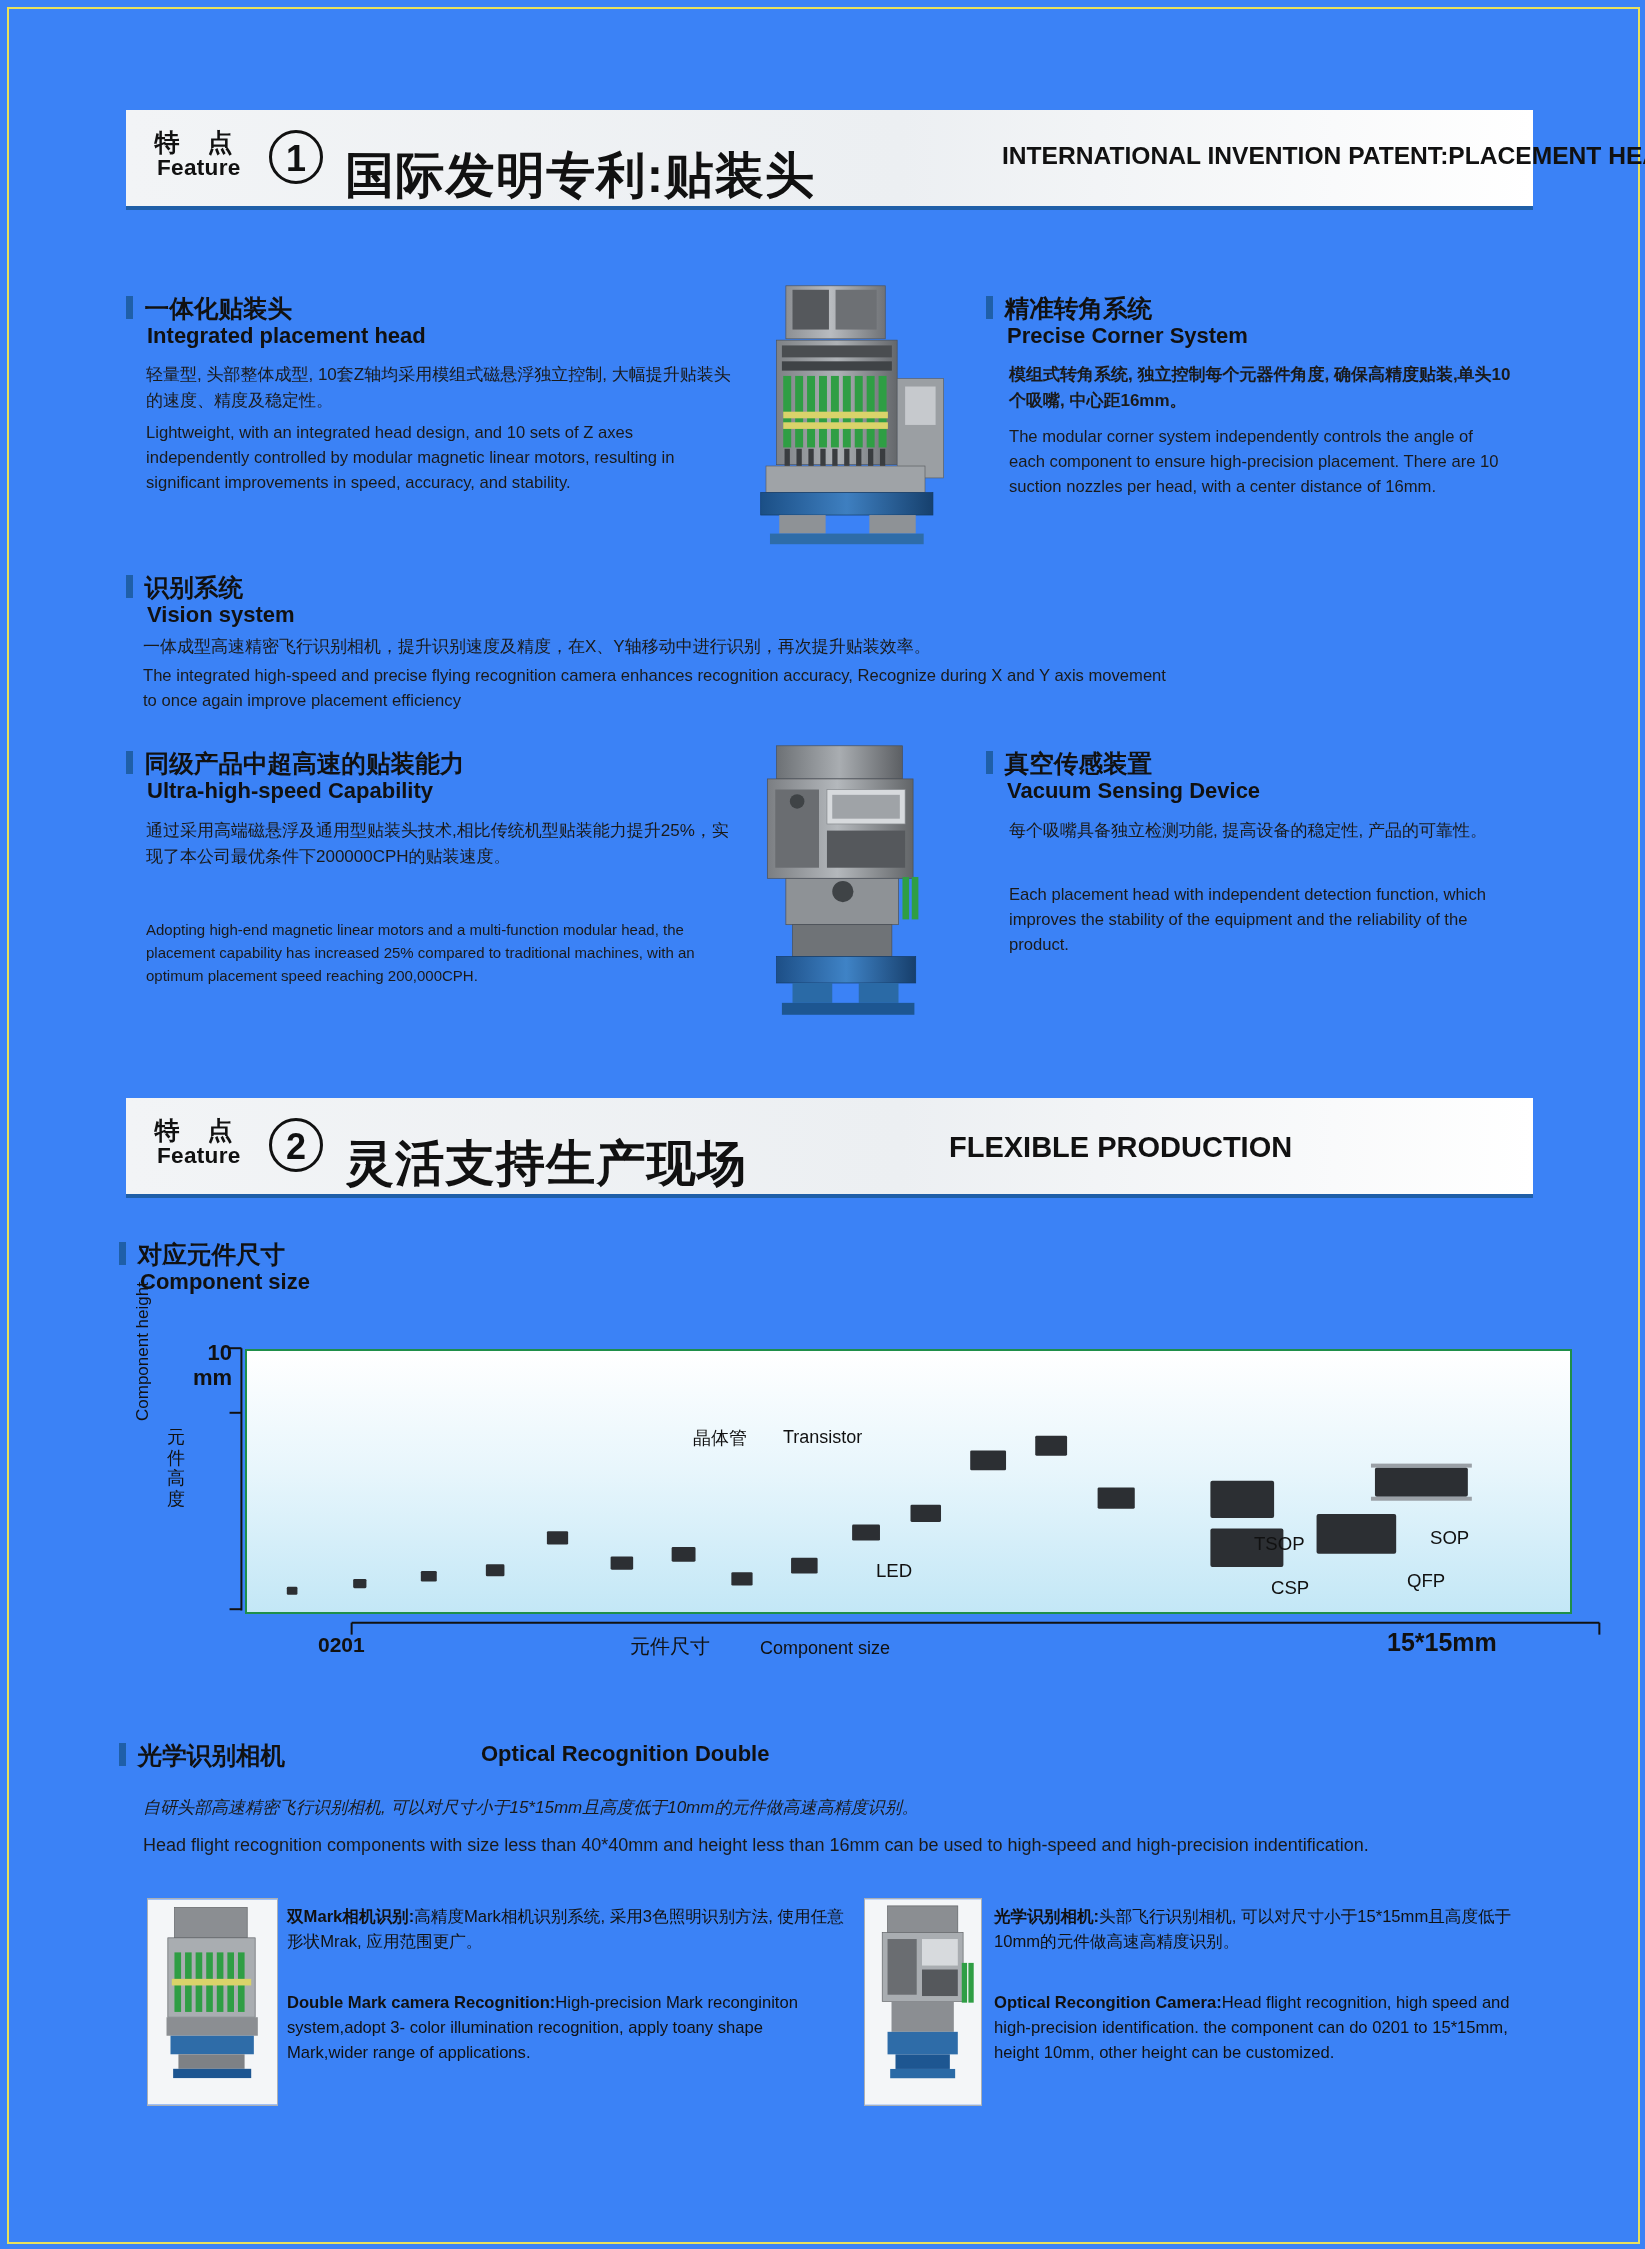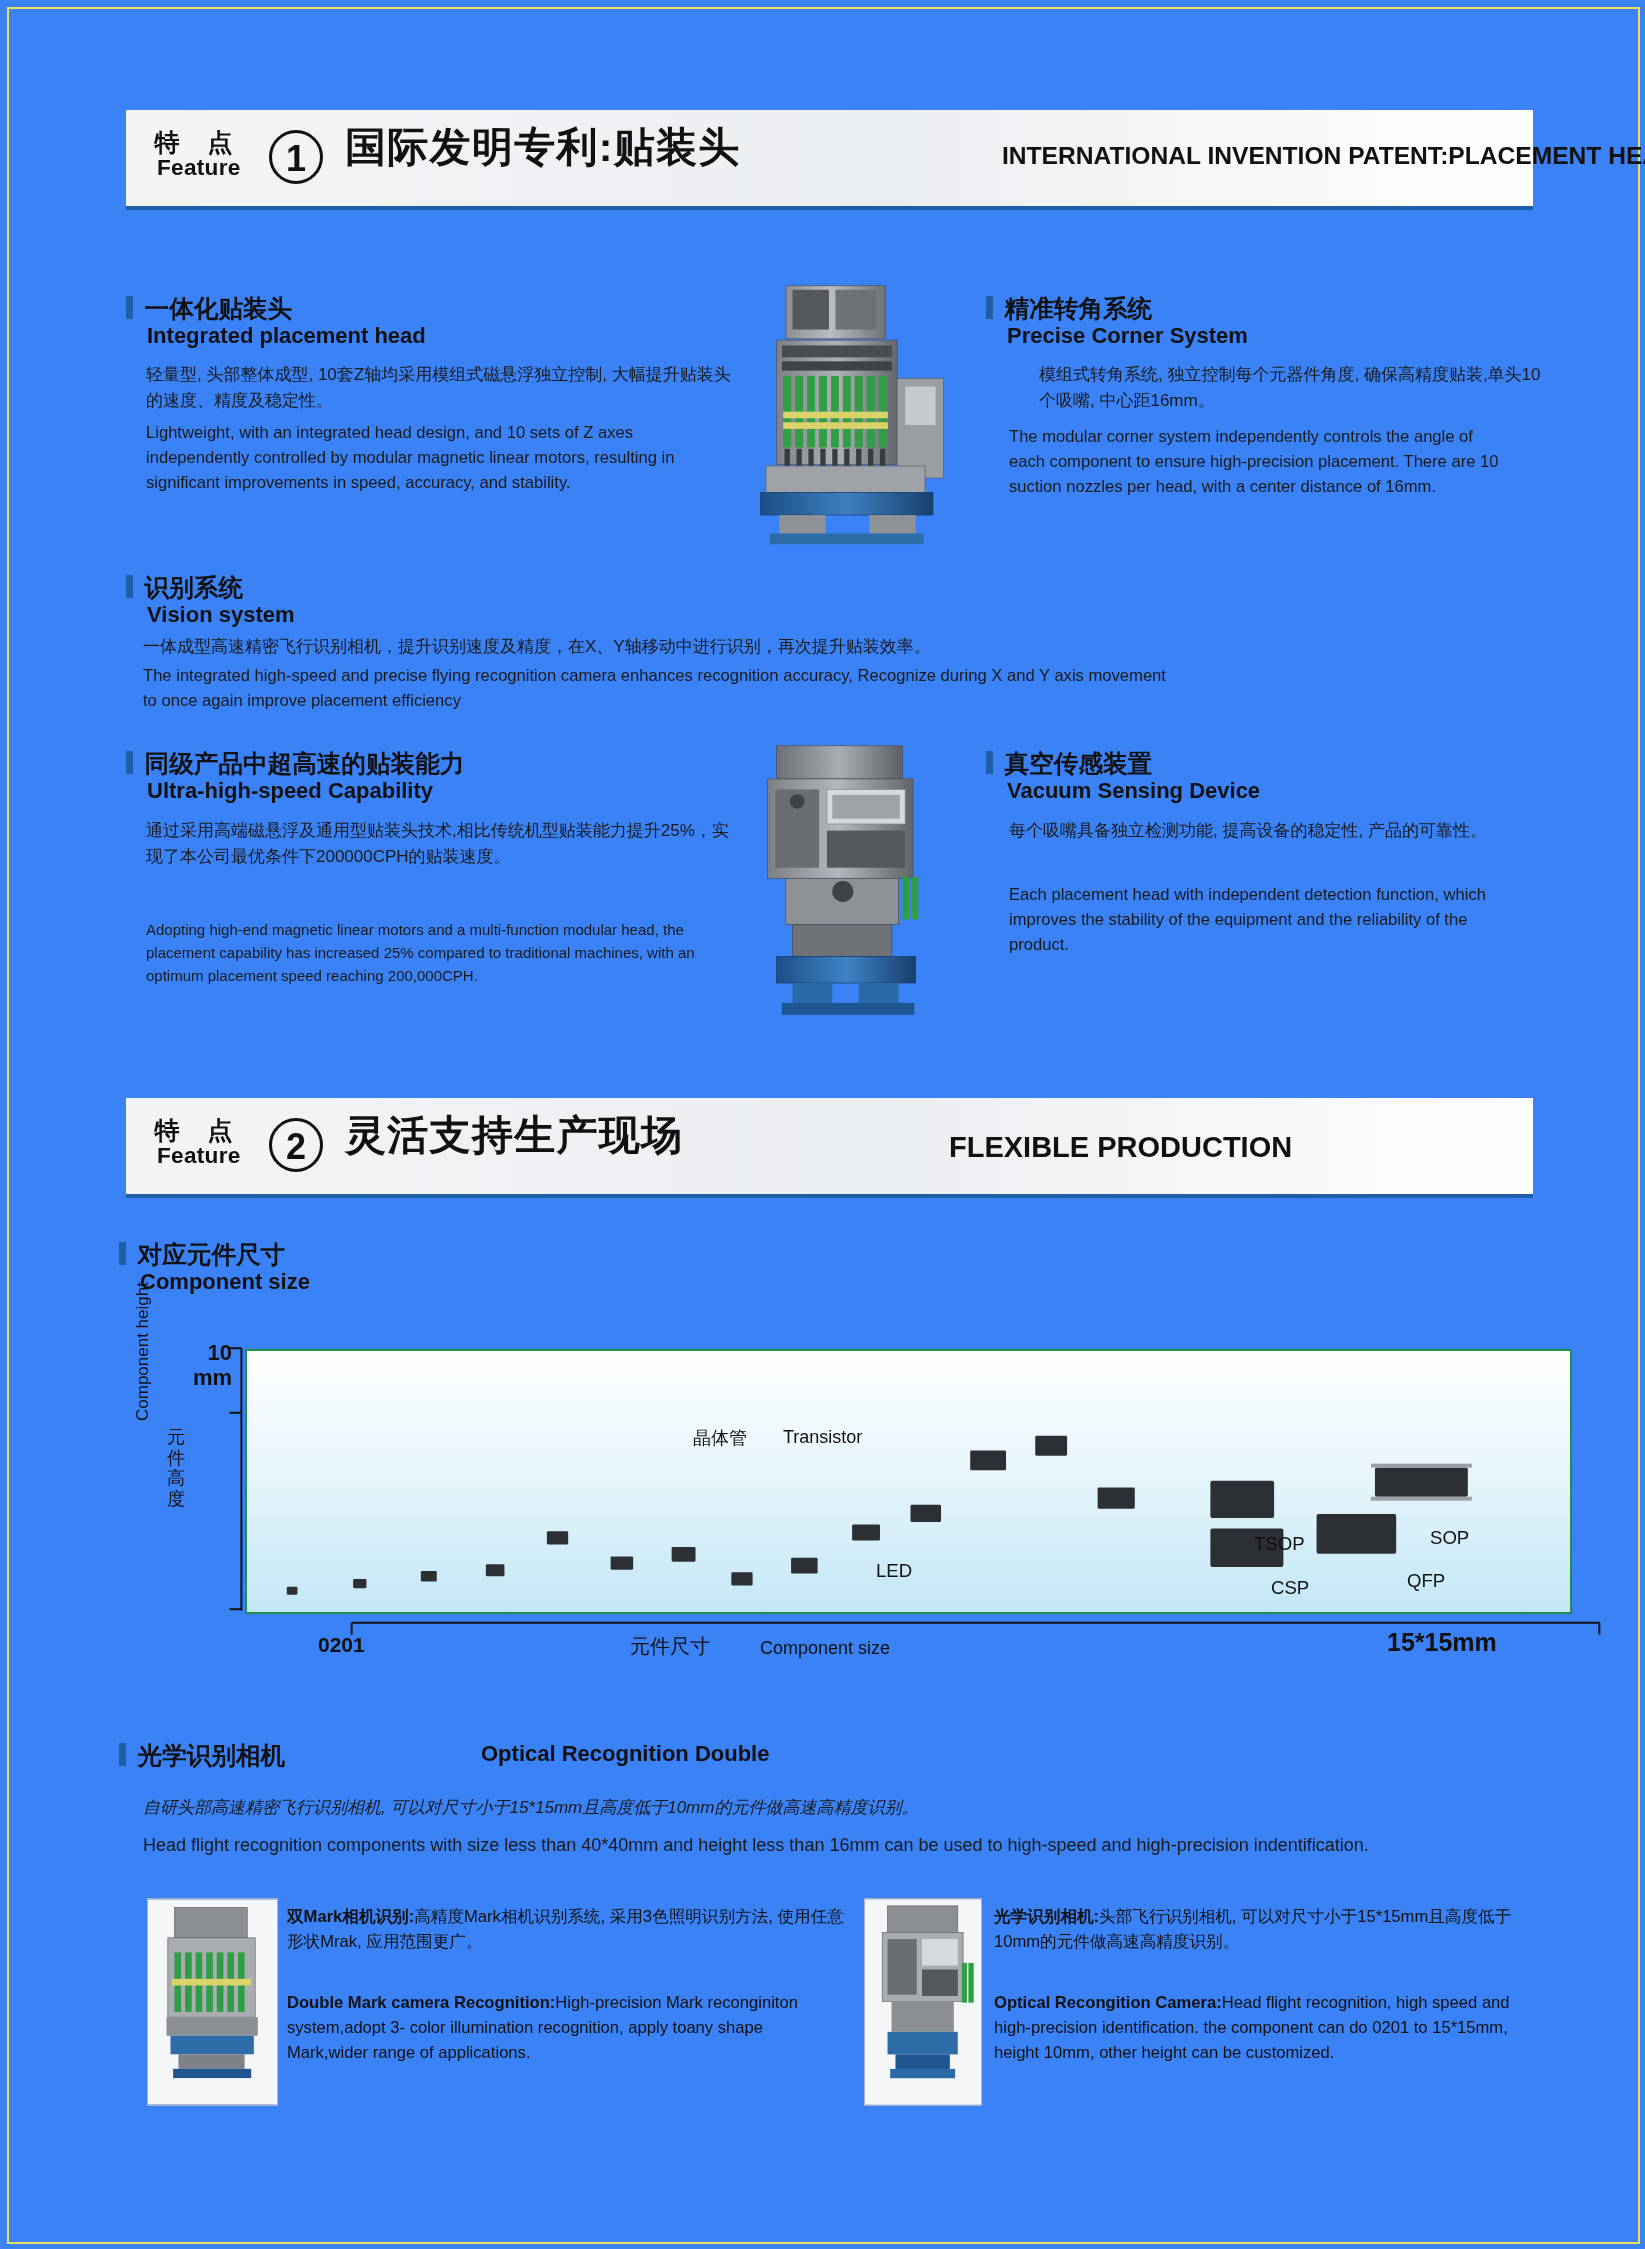--- a/index.html
+++ b/index.html
@@ -76,22 +76,22 @@
     font-size: 36px;
     font-weight: bold;
     line-height: 52px;
     text-align: center;
     color: #111;
     box-sizing: border-box;
   }
   .feature-title-cn {
     position: absolute;
     left: 219px;
-    top: 10px;
-    font-size: 41px;
+    top: 33px;
+    font-size: 49px;
     font-weight: bold;
     letter-spacing: 1.3px;
     color: #111;
     white-space: nowrap;
   }
   .feature-title-en {
     position: absolute;
     top: 32px;
     font-size: 24.6px;
     font-weight: bold;
@@ -203,21 +203,21 @@
       <div class="en">Integrated placement head</div>
     </div>
     <div class="para cn" style="left:146px; top:362px; width:597px;">轻量型, 头部整体成型, 10套Z轴均采用模组式磁悬浮独立控制, 大幅提升贴装头的速度、精度及稳定性。</div>
     <div class="para en" style="left:146px; top:421px; width:567px;">Lightweight, with an integrated head design, and 10 sets of Z axes independently controlled by modular magnetic linear motors, resulting in significant improvements in speed, accuracy, and stability.</div>
 
     <div class="head" style="left:986px; top:292px;">
       <div class="bar"></div>
       <div class="cn">精准转角系统</div>
       <div class="en">Precise Corner System</div>
     </div>
-    <div class="para cn" style="left:1039px; top:362px; width:504px;">模组式转角系统, 独立控制每个元器件角度, 确保高精度贴装,单头10个吸嘴, 中心距16mm。</div>
+    <div class="para cn" style="left:1009px; top:362px; width:504px;font-weight:bold;">模组式转角系统, 独立控制每个元器件角度, 确保高精度贴装,单头10个吸嘴, 中心距16mm。</div>
     <div class="para en" style="left:1009px; top:425px; width:504px;">The modular corner system independently controls the angle of each component to ensure high-precision placement. There are 10 suction nozzles per head, with a center distance of 16mm.</div>
 
     <div class="img-box" style="left:713px; top:279px; width:265px; height:325px;">
       <svg viewBox="0 0 400 490" width="265" height="325">
         <defs>
           <linearGradient id="grayTop" x1="0" y1="0" x2="1" y2="0">
             <stop offset="0%" stop-color="#8c8f93"></stop>
               <stop offset="45%" stop-color="#b9bcc0"></stop>
               <stop offset="100%" stop-color="#6f7276"></stop>
           </linearGradient>

